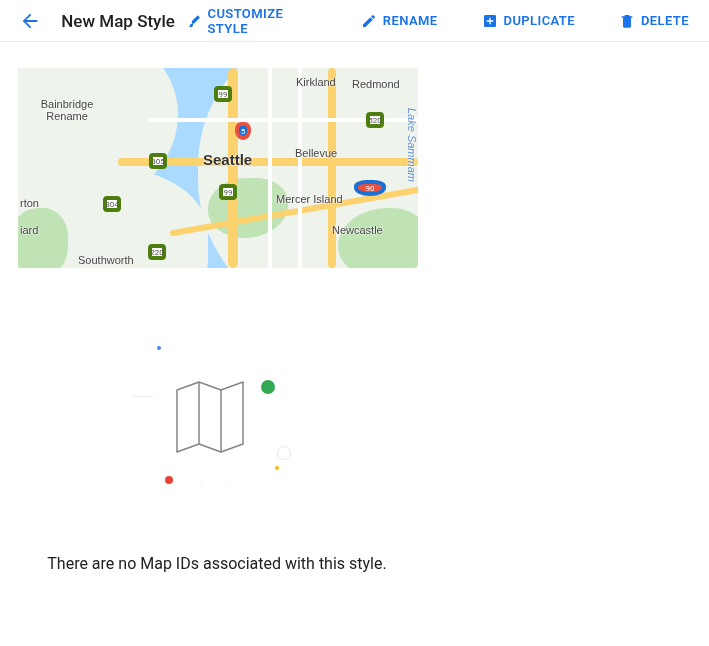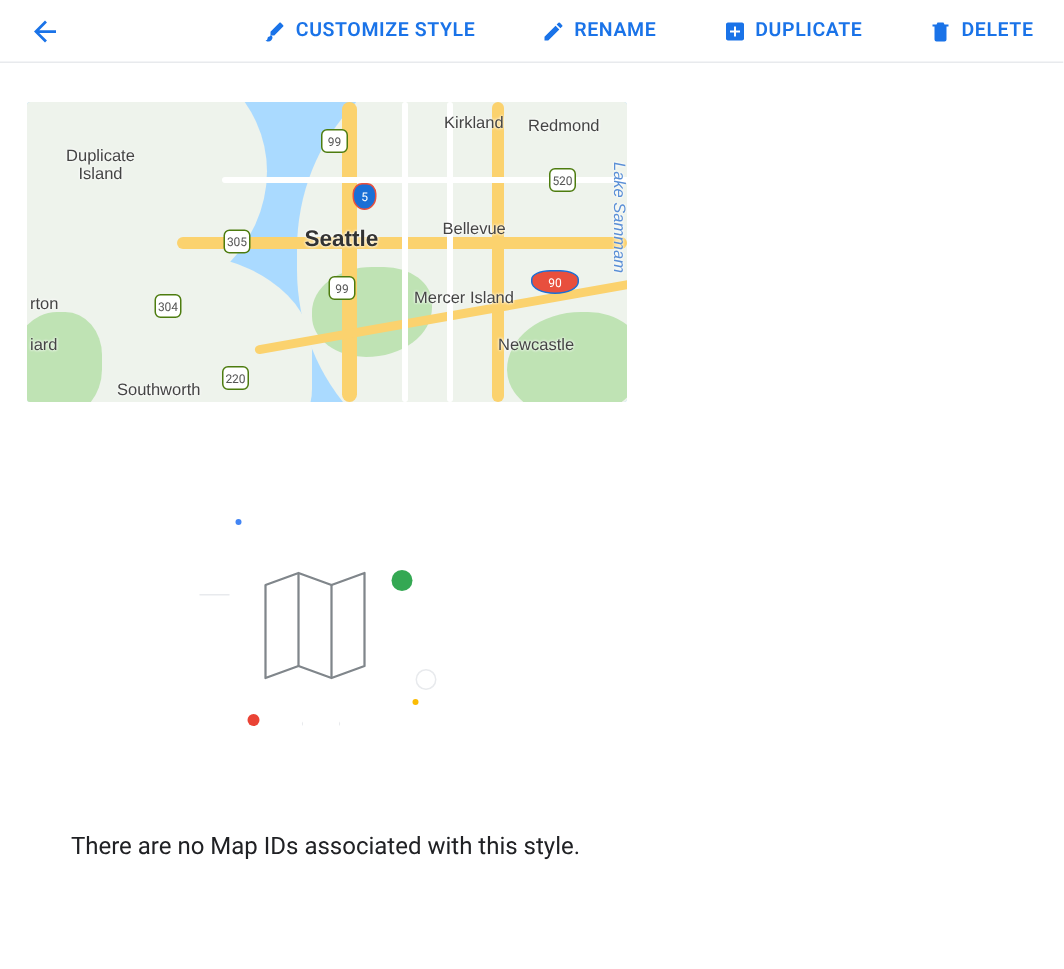--- a/index.html
+++ b/index.html
@@ -73,21 +73,21 @@
   .road.r1{ left:210px; top:0; width:10px; height:200px; border-radius:5px;}
   .road.r2{ left:100px; top:90px; width:300px; height:8px; border-radius:4px;}
   .road.r3{ left:310px; top:0; width:8px; height:200px; border-radius:4px;}
   .road.r4{ left:150px; top:140px; width:260px; height:6px; border-radius:3px; transform:rotate(-10deg);}
   .roadw{ position:absolute; background:#fff; }
   .roadw.w1{ left:130px; top:50px; width:280px; height:4px; border-radius:2px;}
   .roadw.w2{ left:250px; top:0; width:4px; height:200px; border-radius:2px;}
   .roadw.w3{ left:280px; top:0; width:4px; height:200px; border-radius:2px;}
   .map-label { position:absolute; font-size:11px; color:#444; text-shadow:0 0 2px #fff,0 0 2px #fff; font-family:Arial,sans-serif;}
   .map-label.big { font-size:15px; font-weight:600; color:#333;}
-  .shield { position:absolute; width:18px; height:16px; background:#fff; border:1px solid #4d7c0f; border-radius:4px; font-size:8px; display:flex; align-items:center; justify-content:center; color:#555;}
+  .shield { position:absolute; width:18px; height:16px; background:#fff; border:4px solid #4d7c0f; border-radius:4px; font-size:8px; display:flex; align-items:center; justify-content:center; color:#555;}
   .shield.i5 { background:#1a6fd6; color:#fff; border-color:#e84f3d; width:16px; height:18px; border-radius:40% 40% 50% 50%;}
   .shield.i90 { background:#e84f3d; color:#fff; border-color:#1a6fd6; width:32px; height:16px; border-radius:40% 40% 50% 50%;}
 
   .empty-state {
     margin: 70px 0 0 0;
     display: flex;
     flex-direction: column;
     align-items: center;
     width: 434px;
   }
@@ -124,20 +124,21 @@
 </style>
 </head>
 <body>
 
 <div class="header">
   <div class="back-btn">
     <svg width="22" height="22" viewBox="0 0 24 24" fill="#1a73e8">
         <path d="M20 11H7.83l5.59-5.59L12 4l-8 8 8 8 1.41-1.41L7.83 13H20z"></path>
       </svg>
   </div>
+  <div class="page-title">New Map Style</div>
   <div class="header-actions">
     <div class="action-btn">
       <svg viewBox="0 0 24 24">
           <path d="M7 17c-1.1 0-2 .9-2 2 0 1.1-.9 2-2 2 1 1 2.5 1 3 1 2.2 0 4-1.8 4-4 0-1.1-.9-2-2-2zm13.7-11.3l-2.4-2.4c-.4-.4-1-.4-1.4 0L8 12.2V16h3.8l8.9-8.9c.4-.4.4-1 0-1.4z"></path>
         </svg>
       <span>Customize Style</span>
     </div>
     <div class="action-btn">
       <svg viewBox="0 0 24 24">
           <path d="M3 17.25V21h3.75L17.81 9.94l-3.75-3.75L3 17.25zM20.71 7.04a1 1 0 000-1.41l-2.34-2.34a1 1 0 00-1.41 0L15.13 5.12l3.75 3.75 1.83-1.83z"></path>
@@ -170,21 +171,21 @@
     <div class="road r2"></div>
     <div class="road r3"></div>
     <div class="road r4"></div>
   <div class="roadw w1"></div>
     <div class="roadw w2"></div>
     <div class="roadw w3"></div>
   <div class="map-label big" style="left:185px; top:83px;">Seattle</div>
   <div class="map-label" style="left:277px; top:79px;">Bellevue</div>
   <div class="map-label" style="left:278px; top:8px;">Kirkland</div>
   <div class="map-label" style="left:334px; top:10px;">Redmond</div>
-  <div class="map-label" style="left:18px; top:30px; width:62px; text-align:center;">Duplicate Island</div>
+  <div class="map-label" style="left:18px; top:30px; width:62px; text-align:center;">Bainbridge Rename</div>
   <div class="map-label" style="left:258px; top:125px;">Mercer Island</div>
   <div class="map-label" style="left:314px; top:156px;">Newcastle</div>
   <div class="map-label" style="left:60px; top:186px;">Southworth</div>
   <div class="map-label" style="left:2px; top:129px;">rton</div>
   <div class="map-label" style="left:2px; top:156px;">iard</div>
   <div class="map-label" style="right:0; top:40px; color:#5a8fd6; writing-mode:vertical-rl; font-style:italic;">Lake Sammam</div>
   <div class="shield" style="left:196px; top:18px;">99</div>
   <div class="shield" style="left:201px; top:116px;">99</div>
   <div class="shield" style="left:348px; top:44px;">520</div>
   <div class="shield" style="left:131px; top:85px;">305</div>

